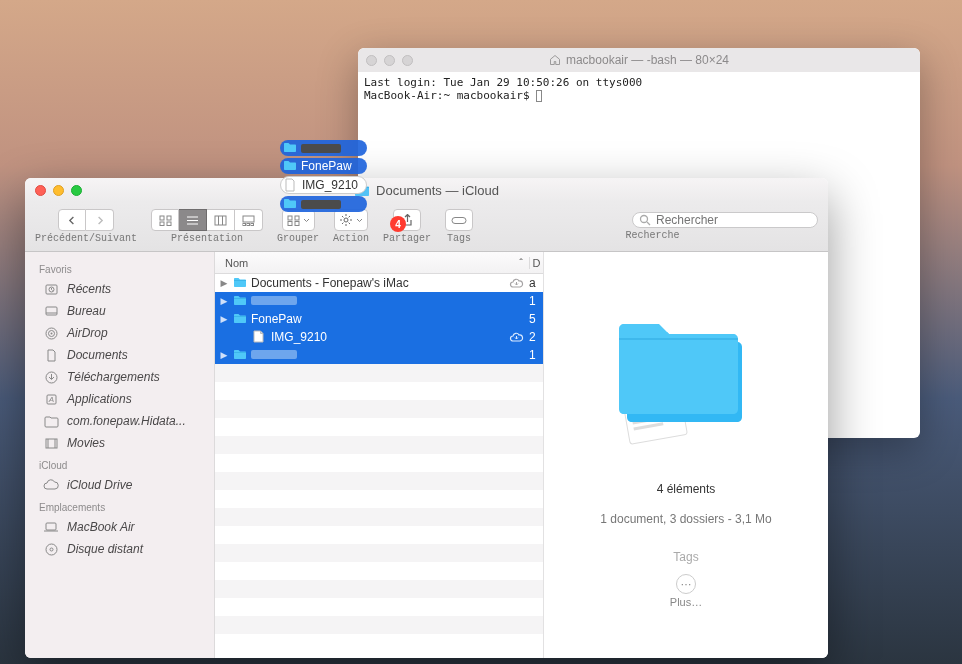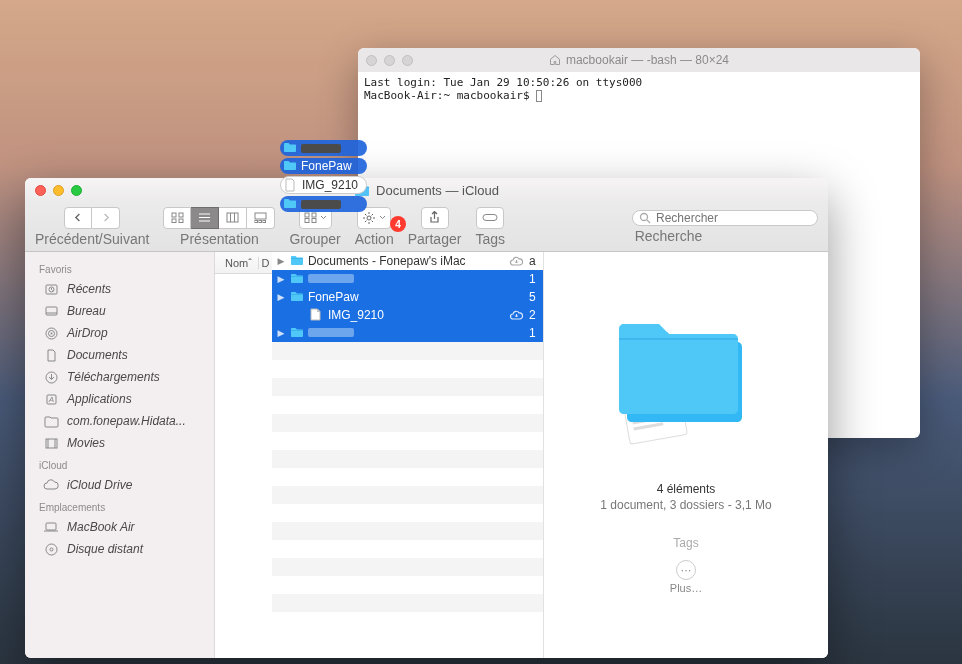--- a/index.html
+++ b/index.html
@@ -63,21 +63,21 @@
   .tb-btns { display: flex; }
   .tb-btn {
     height: 22px; min-width: 28px; background: #fff;
     border: 1px solid #c9c7c8; display: flex; align-items: center; justify-content: center;
     color: #666; font-size: 11px;
   }
   .tb-btn:first-child { border-radius: 4px 0 0 4px; }
   .tb-btn:last-child { border-radius: 0 4px 4px 0; }
   .tb-btn:only-child { border-radius: 4px; }
   .tb-btn.active { background: #8b898a; color: #fff; border-color: #6e6c6d; }
-  .tb-label { font-size: 14px; color: #777; }
+  .tb-label { font-size: 10px; color: #777; font-family: Liberation Mono, monospace; }
   .search-box {
     flex: 1; max-width: 200px; margin-left: auto;
     height: 22px; border: 1px solid #cac9ca; border-radius: 8px; background: #fff;
     display: flex; align-items: center; padding: 0 6px; gap: 5px; color: #aaa;
   }
   .search-box input { border: none; outline: none; flex: 1; font-size: 12px; }
   .badge4 {
     position: absolute; width: 16px; height: 16px; background: #ff3b30; border-radius: 50%;
     color: #fff; font-size: 10px; font-weight: bold; display: flex; align-items: center; justify-content: center;
     left: 365px; top: 38px;
@@ -89,21 +89,21 @@
     border-right: 1px solid #dcdadb;
     overflow-y: auto; padding: 6px 0;
   }
   .sb-header { font-size: 10px; color: #8d8b8c; padding: 6px 14px 3px; font-weight: 500; }
   .sb-item {
     display: flex; align-items: center; gap: 8px; padding: 3px 14px 3px 18px;
     color: #4a4849; font-size: 12px; cursor: default; font-style: italic;
   }
   .sb-item .ic { width: 16px; height: 16px; display: flex; align-items: center; justify-content: center; color: #7c7a7b; }
 
-  .file-list { flex: 1; display: flex; background: #fff; }
+  .file-list { flex: 1; display: flex; flex-direction: column; background: #fff; }
   .list-header {
     height: 22px; background: linear-gradient(#fcfbfc, #f3f2f3);
     border-bottom: 1px solid #dcdbdc; display: flex; align-items: center;
     font-size: 11px; color: #555;
   }
   .list-header .col-name { flex: 1; padding-left: 10px; display: flex; align-items: center; justify-content: space-between; padding-right: 6px; }
   .list-header .col-d { width: 14px; border-left: 1px solid #dcdbdc; text-align: center; }
   .rows { flex: 1; overflow-y: auto; }
   .row {
     height: 18px; display: flex; align-items: center; font-size: 12px;
@@ -119,21 +119,21 @@
   .row.sel .cloud { color: #dcebff; }
   .row .t { width: 14px; text-align: left; }
 
   .preview {
     width: 285px; border-left: 1px solid #e2e1e2; background: #fff;
     display: flex; flex-direction: column; align-items: center;
     padding: 28px 16px 6px;
   }
   .big-folder-wrapper { width: 170px; height: 180px; display: flex; align-items: center; justify-content: center; }
   .pv-title { font-size: 12px; color: #333; margin-top: 22px; }
-  .pv-sub { font-size: 12px; color: #777; margin-top: 2px; }
+  .pv-sub { font-size: 12px; color: #777; margin-top: 16px; }
   .pv-tags { font-size: 12px; color: #aaa; margin-top: 24px; }
   .pv-more { margin-top: 10px; display: flex; flex-direction: column; align-items: center; gap: 2px; font-size: 11px; color: #888; }
   .pv-more .circ { width: 20px; height: 20px; border: 1px solid #ccc; border-radius: 50%; display: flex; align-items: center; justify-content: center; }
 
   
   .drag-ghost { position: absolute; left: 280px; top: 140px; pointer-events: none; }
   .ghost-item { display: flex; align-items: center; gap: 4px; background: rgba(30,100,220,0.92); color: #fff; border-radius: 10px; padding: 1px 8px 1px 3px; margin-bottom: 2px; font-size: 12px; }
   .ghost-item.doc { background: #fff; color: #333; border: 1px solid #ccc; }
   .ghost-item .gi { width: 14px; height: 14px; }
   .ghost-item.red .redact { width: 40px; height: 9px; background: #4b4b4b; border-radius: 2px; }

